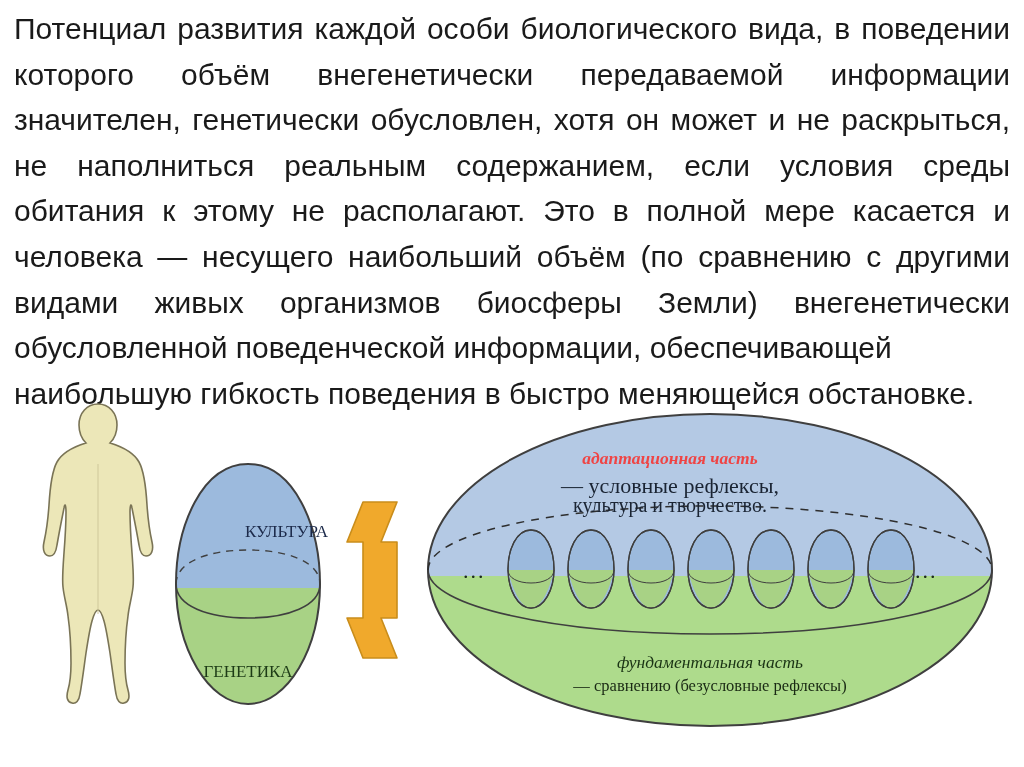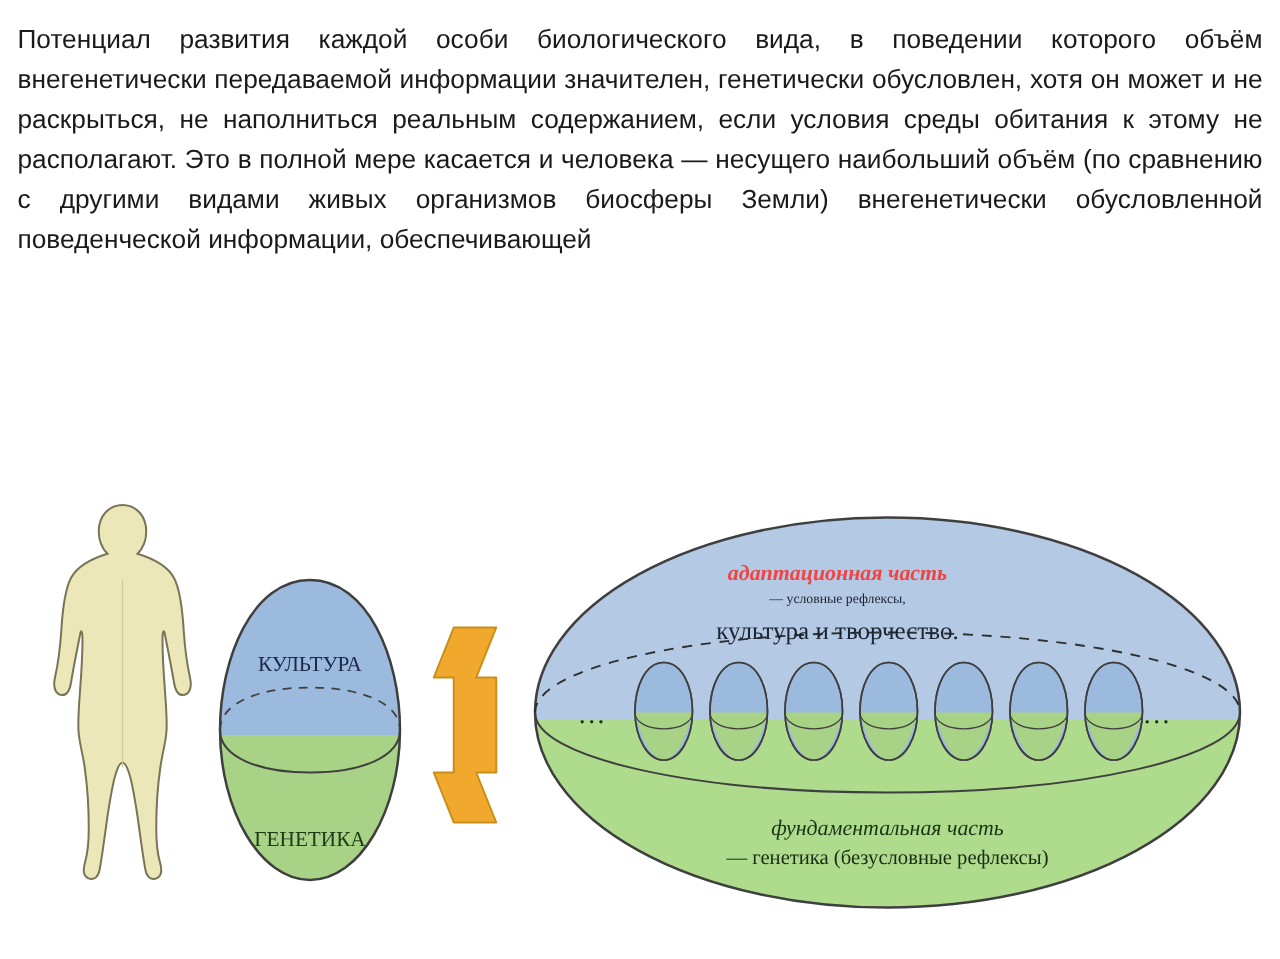--- a/index.html
+++ b/index.html
@@ -15,26 +15,25 @@
     font-family: "Liberation Sans", sans-serif;
     color: #231f20;
   }
 
   
   #paragraph {
     position: absolute;
     left: 14px;
     top: 6px;
     width: 996px;
-    font-size: 21px;
+    font-size: 30px;
     line-height: 1.52;
     text-align: justify;
     text-justify: inter-word;
     color: #1a1a1a;
-    margin-top: 10px;
   }
   #paragraph .last-line {
     display: block;
     text-align: left;
   }
 
   
   #diagram {
     position: absolute;
     left: 0;
@@ -72,21 +71,21 @@
   }
   .egg-label {
     position: absolute;
     width: 100%;
     text-align: center;
     font-family: "Liberation Serif", serif;
     font-size: 17px;
     color: #1c2a4a;
     pointer-events: none;
   }
-  #label-culture { top: 62px; }
+  #label-culture { top: 62px; text-align: right; }
   #label-genetics { top: 202px; color: #1d3b16; }
 
   
   #arrow {
     position: absolute;
     left: 345px;
     top: 140px;
   }
 
   
@@ -108,21 +107,21 @@
     width: 260px;
     font-style: italic;
     font-weight: bold;
     font-size: 17.5px;
     color: #ef4444;
   }
   #adapt-line1 {
     left: 530px;
     top: 113px;
     width: 280px;
-    font-size: 11px;
+    font-size: 22px;
     color: #1a2433;
   }
   #adapt-line2 {
     left: 530px;
     top: 134px;
     width: 280px;
     font-size: 20px;
     color: #1a2433;
   }
   #fund-title {
@@ -150,20 +149,21 @@
     font-family: "Liberation Serif", serif;
   }
   #dots-left { left: 463px; top: 198px; }
   #dots-right { left: 915px; top: 198px; }
 </style>
 </head>
 <body>
 
 <div id="paragraph">
   <span>Потенциал развития каждой особи биологического вида, в поведении которого объём внегенетически передаваемой информации значителен, генетически обусловлен, хотя он может и не раскрыться, не наполниться реальным содержанием, если условия среды обитания к этому не располагают. Это в полной мере касается и человека — несущего наибольший объём (по сравнению с другими видами живых организмов биосферы Земли) внегенетически обусловленной поведенческой информации, обеспечивающей</span>
+  <span class="last-line">наибольшую гибкость поведения в быстро меняющейся обстановке.</span>
 </div>
 
 <div id="diagram">
 
 
   <svg id="human" width="140" height="320" viewBox="0 0 140 320">
     <path d="M70 6 c-11 0 -19 9 -19 21 0 8 3 14 7 18 -13 4 -24 10 -29 19 -5 9 -7 26 -8 43 -1 15 -3 28 -5 37 -2 9 1 14 6 14 4 0 6 -4 7 -11 2 -12 5 -27 7 -37 1 -6 2 -2 2 4 0 12 -1 28 -2 41 -1 14 -2 26 -1 34 1 10 4 19 5 29 2 14 3 33 3 47 0 11 -1 20 -3 27 -2 7 -1 12 4 13 4 1 7 -2 8 -9 2 -11 4 -27 6 -41 2 -13 4 -25 6 -32 2 -7 4 -11 6 -11 2 0 4 4 6 11 2 7 4 19 6 32 2 14 4 30 6 41 1 7 4 10 8 9 5 -1 6 -6 4 -13 -2 -7 -3 -16 -3 -27 0 -14 1 -33 3 -47 1 -10 4 -19 5 -29 1 -8 0 -20 -1 -34 -1 -13 -2 -29 -2 -41 0 -6 1 -10 2 -4 2 10 5 25 7 37 1 7 3 11 7 11 5 0 8 -5 6 -14 -2 -9 -4 -22 -5 -37 -1 -17 -3 -34 -8 -43 -5 -9 -16 -15 -29 -19 4 -4 7 -10 7 -18 0 -12 -8 -21 -19 -21 z" fill="#ece7b8" stroke="#7a7456" stroke-width="1.6"></path>
     <path d="M70 66 v150" stroke="#cfc89a" stroke-width="1" fill="none"></path>
   </svg>
 
@@ -247,17 +247,17 @@
         <path d="M26 0 C41 0 49 20 49 39 C49 60 39 78 26 78 C13 78 3 60 3 39 C3 20 11 0 26 0 Z" fill="none" stroke="#3f3f3f" stroke-width="1.3"></path>
         <path d="M3 40 C3 48 13 53 26 53 C39 53 49 48 49 40" fill="none" stroke="#3f3f3f" stroke-width="1"></path>
       </g>
     </g>
   </svg>
 
   <div class="big-text" id="adapt-title">адаптационная часть</div>
   <div class="big-text" id="adapt-line1">— условные рефлексы,</div>
   <div class="big-text" id="adapt-line2">культура и творчество.</div>
   <div class="big-text" id="fund-title">фундаментальная часть</div>
-  <div class="big-text" id="fund-line">— генетика (безусловные рефлексы)</div>
+  <div class="big-text" id="fund-line">— сравнению (безусловные рефлексы)</div>
 
   <div class="dots" id="dots-left">...</div>
   <div class="dots" id="dots-right">...</div>
 </div>
 
 </body></html>

